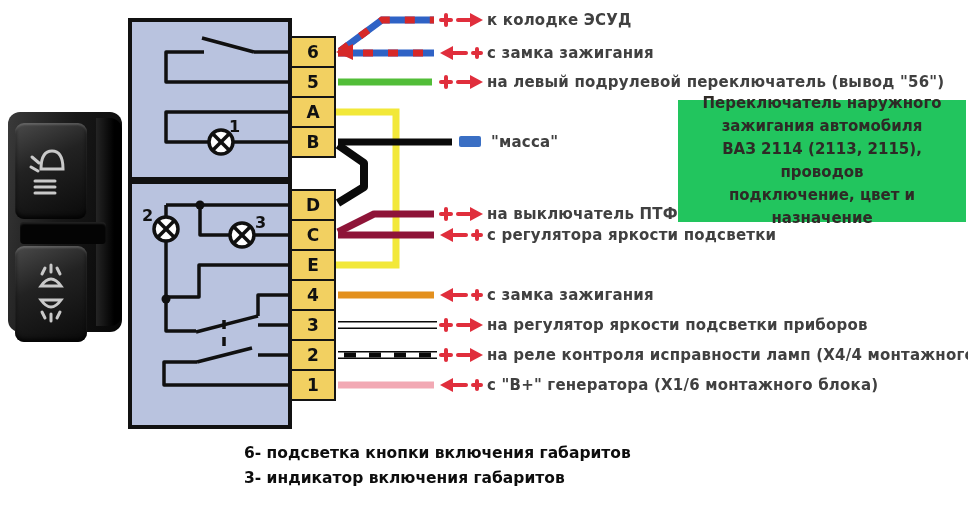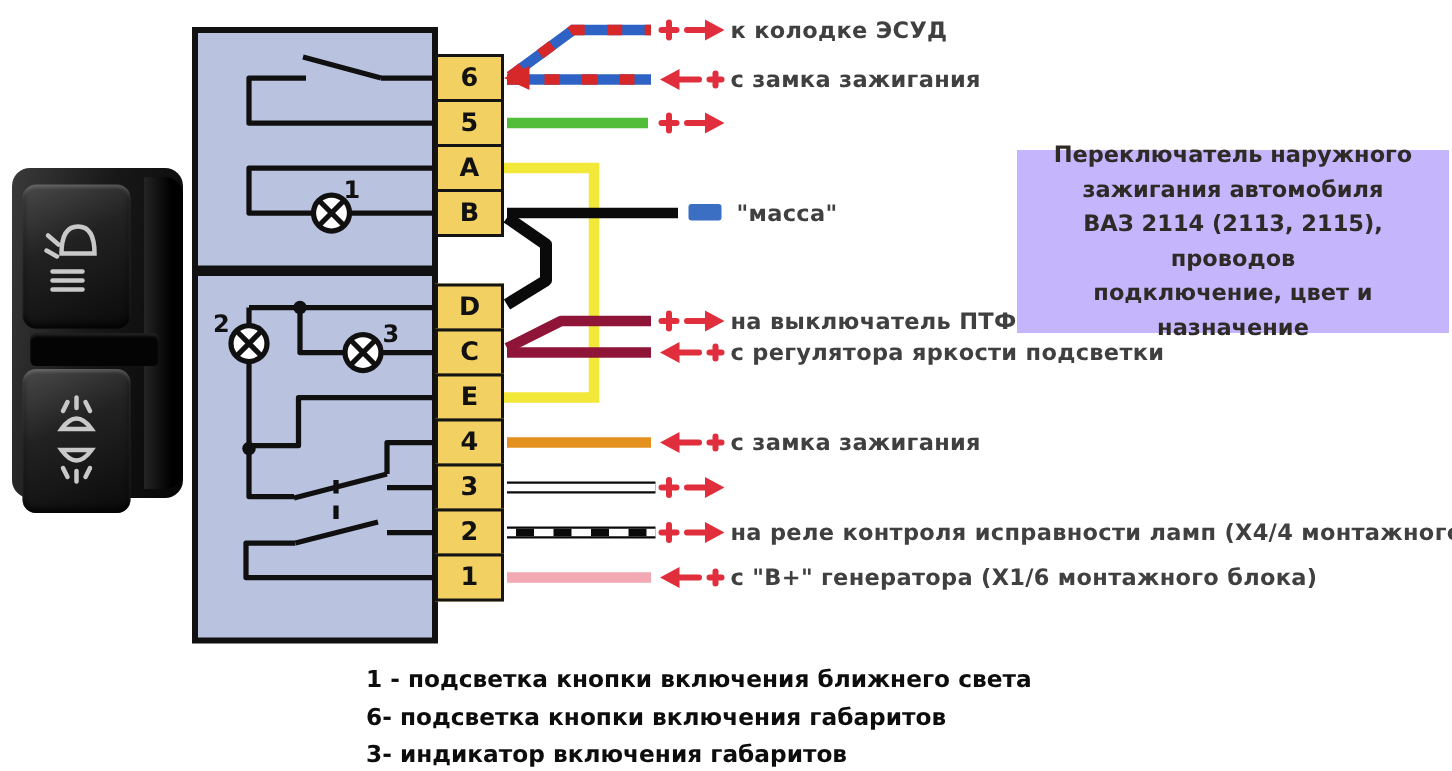--- a/index.html
+++ b/index.html
@@ -16,21 +16,21 @@
 
   
   .wlabel{position:absolute;transform:translateY(-50%);white-space:nowrap;
           font-size:15px;font-weight:bold;color:#404040;letter-spacing:.2px;z-index:4;}
 
   
   .lampnum{position:absolute;font-size:16px;font-weight:bold;color:#111;z-index:4;}
 
   
   .infobox{position:absolute;left:678px;top:100px;width:288px;height:122px;
-           background:#c4b5fd;display:flex;flex-direction:column;justify-content:center;
+           background:#22c55e;display:flex;flex-direction:column;justify-content:center;
            text-align:center;z-index:4;}
   .infobox div{font-size:15px;font-weight:bold;color:#2e2a26;line-height:23px;}
 
   
   .legend{position:absolute;left:244px;top:441px;z-index:4;}
   .legend div{font-size:15.5px;font-weight:bold;color:#0d0d0d;line-height:25px;white-space:nowrap;}
 
   
   .sw-body{position:absolute;left:8px;top:112px;width:114px;height:220px;
            background:linear-gradient(100deg,#3a3a3a 0%,#181818 45%,#060606 100%);
@@ -252,34 +252,35 @@
   <div class="pin" style="top:309px">3</div>
   <div class="pin" style="top:339px">2</div>
   <div class="pin" style="top:369px">1</div>
 
   <div class="lampnum" style="left:229px;top:117px">1</div>
   <div class="lampnum" style="left:142px;top:206px">2</div>
   <div class="lampnum" style="left:255px;top:213px">3</div>
 
   <div class="wlabel" style="left:487px;top:20px">к колодке ЭСУД</div>
   <div class="wlabel" style="left:487px;top:53px">с замка зажигания</div>
+  <div class="wlabel" style="left:487px;top:82px">на левый подрулевой переключатель (вывод "56")</div>
   <div class="wlabel" style="left:491px;top:142px">"масса"</div>
   <div class="wlabel" style="left:487px;top:235px">с регулятора яркости подсветки</div>
   <div class="wlabel" style="left:487px;top:214px">на выключатель ПТФ</div>
   <div class="wlabel" style="left:487px;top:295px">с замка зажигания</div>
+  <div class="wlabel" style="left:487px;top:325px">на регулятор яркости подсветки приборов</div>
   <div class="wlabel" style="left:487px;top:355px">на реле контроля исправности ламп (Х4/4 монтажного блока)</div>
   <div class="wlabel" style="left:487px;top:385px">с "В+" генератора (Х1/6 монтажного блока)</div>
 
   <div class="infobox">
     <div>Переключатель наружного</div>
     <div>зажигания автомобиля</div>
     <div>ВАЗ 2114 (2113, 2115),</div>
     <div>проводов</div>
     <div>подключение, цвет и назначение</div>
   </div>
 
   <div class="legend">
-    <div>1 - подсветка кнопки включения ближнего света</div>
     <div>6- подсветка кнопки включения габаритов</div>
     <div>3- индикатор включения габаритов</div>
   </div>
 
 </div>
 
 </body></html>

